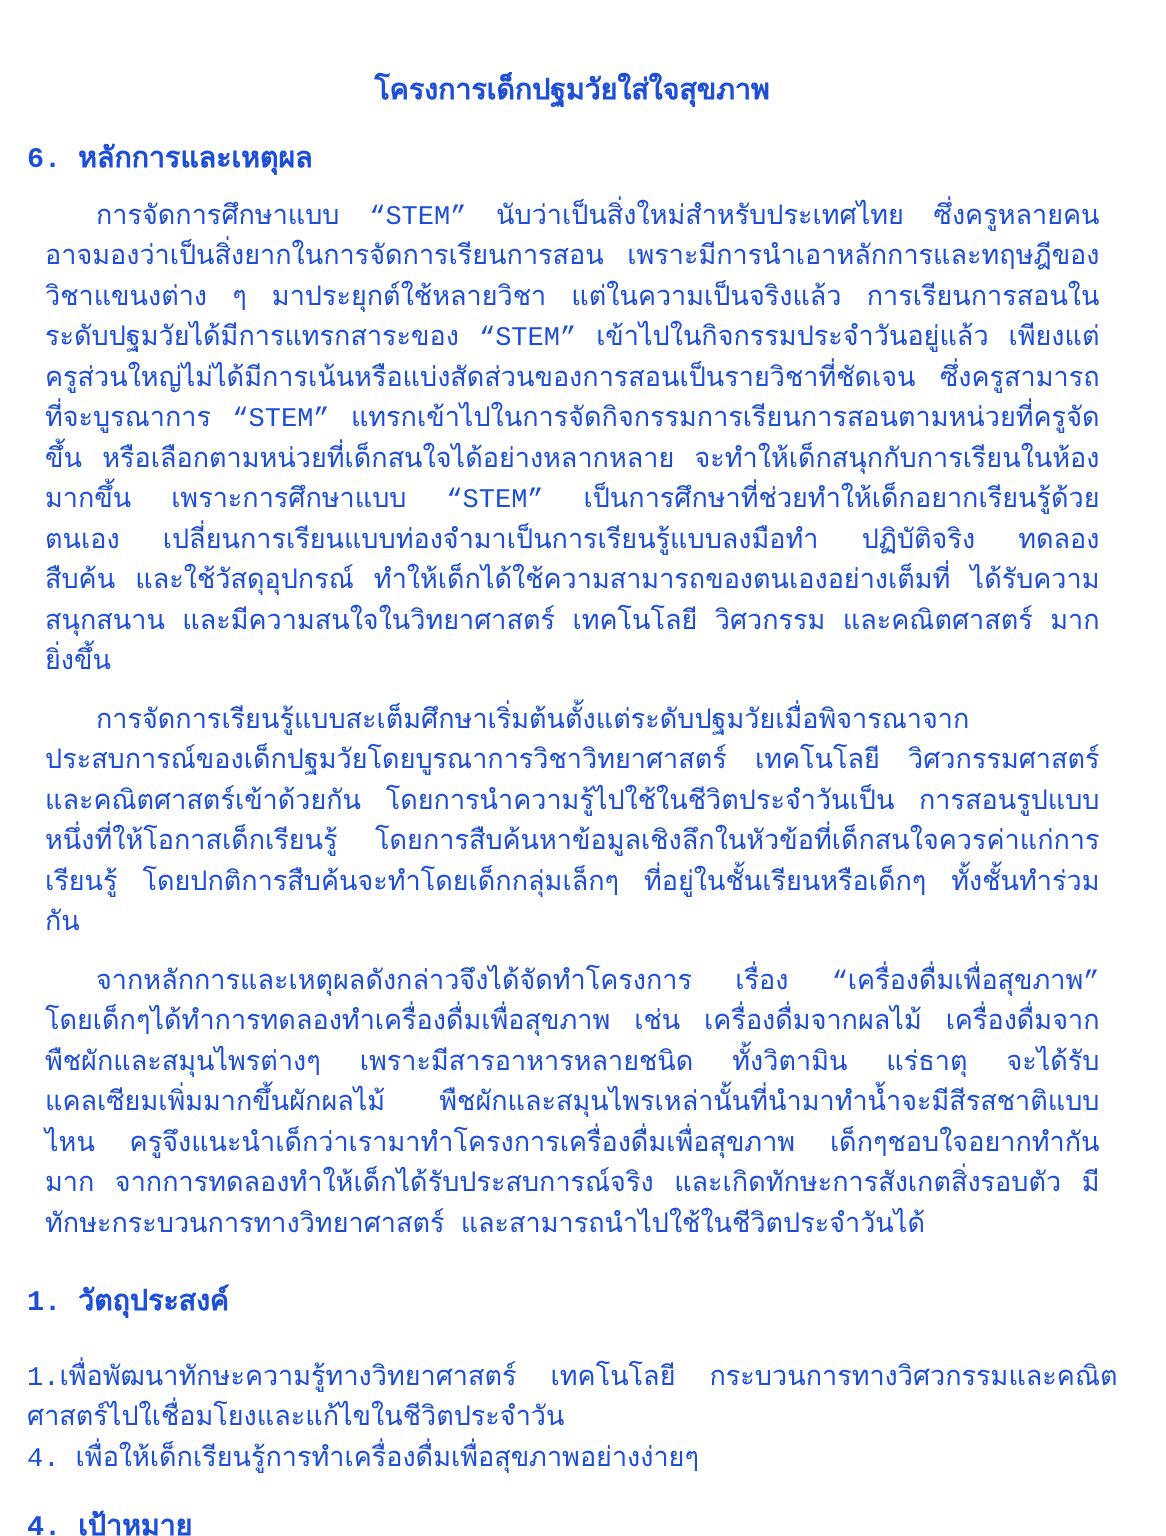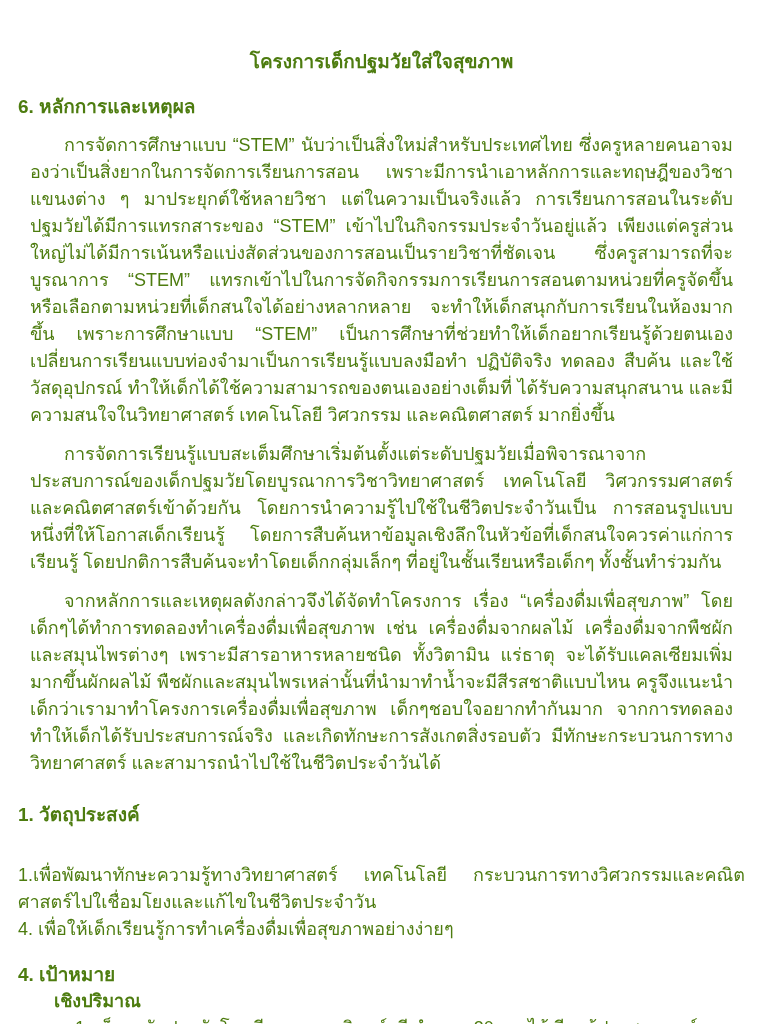--- a/index.html
+++ b/index.html
@@ -6,22 +6,22 @@
     margin: 0;
     padding: 0;
     background: #ffffff;
   }
   .page {
     position: relative;
     width: 777px;
     height: 1024px;
     box-sizing: border-box;
     background: #ffffff;
-    color: #4d7c0f;
-    font-family: Liberation Sans, sans-serif;
+    color: #1d4ed8;
+    font-family: Liberation Mono, monospace;
     font-size: 18px;
     line-height: 27px;
     padding: 48px 32px 0 18px;
     overflow: hidden;
   }
   .doc-title {
     text-align: center;
     font-weight: bold;
     font-size: 19px;
     margin: 0 0 18px 0;
@@ -33,21 +33,21 @@
   }
   .para {
     margin: 12px;
     text-align: justify;
     text-indent: 34px;
   }
   .section {
     margin-top: 24px;
   }
   .objectives {
-    margin-top: 34px;
+    margin-top: 24px;
   }
   .obj-line {
     text-align: justify;
     margin: 0;
   }
   .sub-heading {
     font-weight: bold;
     margin-left: 36px;
   }
   .line {

